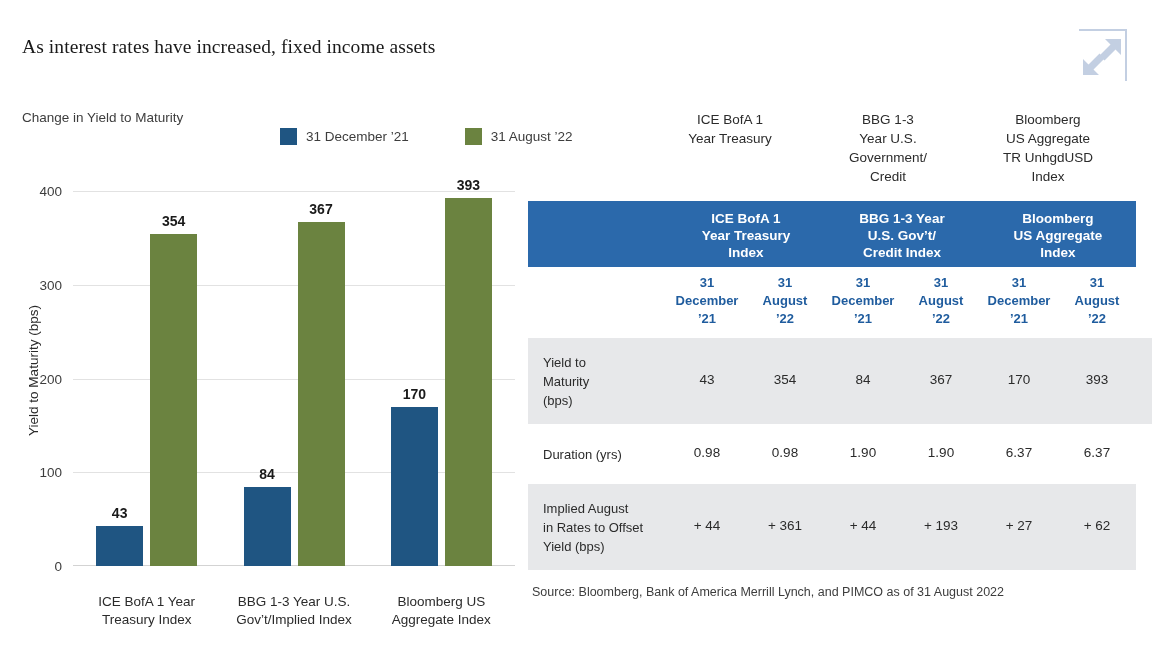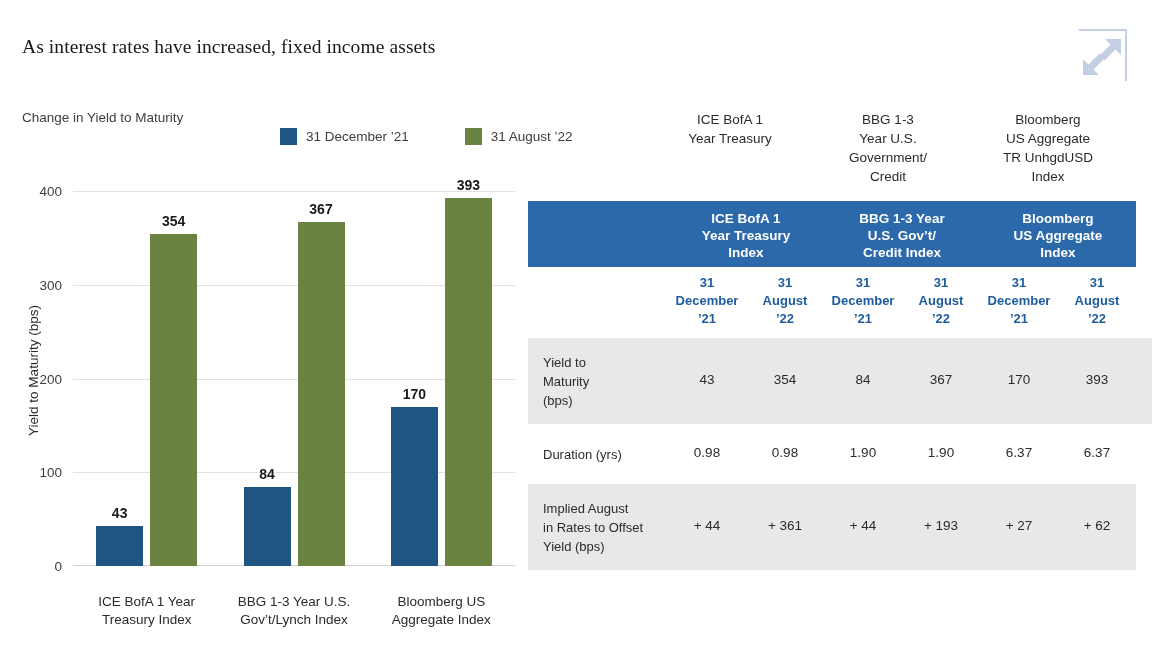--- a/index.html
+++ b/index.html
@@ -145,21 +145,21 @@
       <div class="xcat" style="left: -1.33333px;">
         <div>ICE BofA 1 Year</div>
         <div>Treasury Index</div>
       </div>
       <div class="bar" style="left: 170.5px; width: 47px; height: 78.75px; background: rgb(31, 85, 130);"></div>
       <div class="bar-val" style="left: 159px; top: 275.25px;">84</div>
       <div class="bar" style="left: 224.5px; width: 47px; height: 344.062px; background: rgb(107, 131, 64);"></div>
       <div class="bar-val" style="left: 213px; top: 9.9375px;">367</div>
       <div class="xcat" style="left: 146px;">
         <div>BBG 1-3 Year U.S.</div>
-        <div>Gov’t/Lynch Index</div>
+        <div>Gov’t/Implied Index</div>
       </div>
       <div class="bar" style="left: 317.833px; width: 47px; height: 159.375px; background: rgb(31, 85, 130);"></div>
       <div class="bar-val" style="left: 306.333px; top: 194.625px;">170</div>
       <div class="bar" style="left: 371.833px; width: 47px; height: 368.438px; background: rgb(107, 131, 64);"></div>
       <div class="bar-val" style="left: 360.333px; top: -14.4375px;">393</div>
       <div class="xcat" style="left: 293.333px;">
         <div>Bloomberg US</div>
         <div>Aggregate Index</div>
       </div>
     </div>
@@ -265,13 +265,14 @@
           <div>Yield (bps)</div>
         </div>
         <div class="rcell" style="left: 140px; top: 34px;">+ 44</div>
         <div class="rcell" style="left: 218px; top: 34px;">+ 361</div>
         <div class="rcell" style="left: 296px; top: 34px;">+ 44</div>
         <div class="rcell" style="left: 374px; top: 34px;">+ 193</div>
         <div class="rcell" style="left: 452px; top: 34px;">+ 27</div>
         <div class="rcell" style="left: 530px; top: 34px;">+ 62</div>
       </div>
     </div>
+  <div id="source">Source: Bloomberg, Bank of America Merrill Lynch, and PIMCO as of 31 August 2022</div>
 </div>
 
 </body></html>

